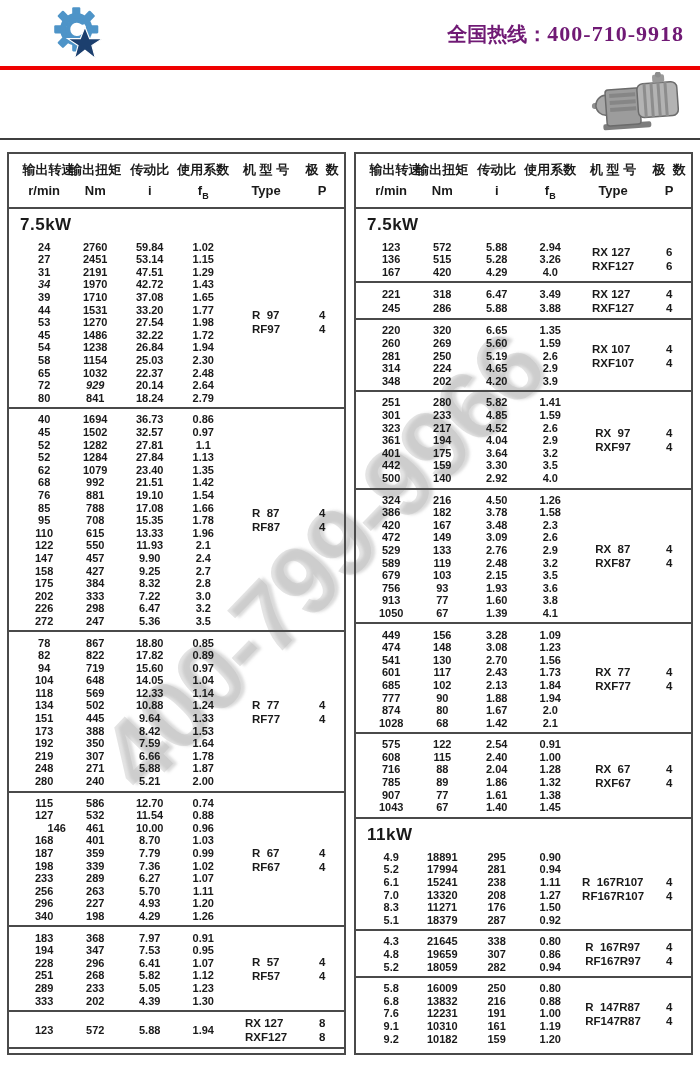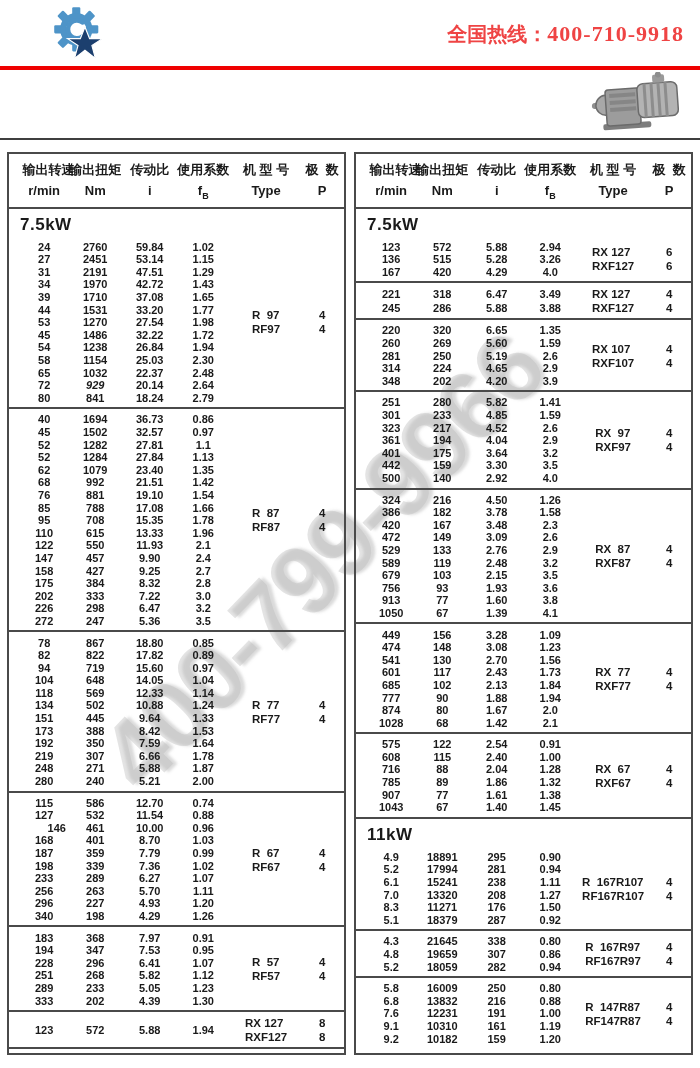--- a/index.html
+++ b/index.html
@@ -4,21 +4,21 @@
 <style>
   * { margin:0; padding:0; box-sizing:border-box; }
   html,body { width:700px; height:1068px; background:#ffffff; overflow:hidden;
     font-family:"Liberation Sans","DejaVu Sans",sans-serif; color:#1a1a1a; }
   .page { position:relative; width:700px; height:1068px; background:#fff; }
 
   
   .top-header { display:flex; align-items:center; padding:6px 14px 2px 48px; height:64px; }
   .logo { width:60px; height:58px; flex:0 0 auto; margin-right:8px; }
   .company-name { font-size:27px; font-weight:700; letter-spacing:1px; white-space:nowrap; }
-  .hotline { margin-left:auto; font-size:20px; font-weight:700; color:#ef4444; white-space:nowrap; padding-right:2px; }
+  .hotline { margin-left:auto; font-size:20px; font-weight:700; color:#701a75; white-space:nowrap; padding-right:2px; }
   .hotline .num { font-family:"Liberation Serif","DejaVu Serif",serif; font-size:22px; letter-spacing:1px; }
   .red-rule { height:4px; background:#ef0000; margin:2px 0 0 0; }
 
   
   .sub-header { position:relative; height:68px; }
   .series-badge { position:absolute; left:88px; top:20px; border:2px solid #555;
     border-radius:16px; padding:4px 20px; font-size:19px; font-weight:700; font-style:italic; letter-spacing:2px; }
   .product-img { position:absolute; right:12px; top:2px; width:100px; height:62px; }
   .dark-rule { height:2px; background:#3f3f3f; margin:0; }
 
@@ -138,21 +138,21 @@
               <div class="cell" style="grid-area: 1 / 4;">59.84</div>
               <div class="cell" style="grid-area: 1 / 5;">1.02</div>
               <div class="cell" style="grid-area: 2 / 2;">27</div>
               <div class="cell" style="grid-area: 2 / 3;">2451</div>
               <div class="cell" style="grid-area: 2 / 4;">53.14</div>
               <div class="cell" style="grid-area: 2 / 5;">1.15</div>
               <div class="cell" style="grid-area: 3 / 2;">31</div>
               <div class="cell" style="grid-area: 3 / 3;">2191</div>
               <div class="cell" style="grid-area: 3 / 4;">47.51</div>
               <div class="cell" style="grid-area: 3 / 5;">1.29</div>
-              <div class="cell" style="grid-area: 4 / 2;">34</div>
+              <div class="cell" style="grid-area: 4 / 2; font-style: italic;">34</div>
               <div class="cell" style="grid-area: 4 / 3;">1970</div>
               <div class="cell" style="grid-area: 4 / 4;">42.72</div>
               <div class="cell" style="grid-area: 4 / 5;">1.43</div>
               <div class="cell" style="grid-area: 5 / 2;">39</div>
               <div class="cell" style="grid-area: 5 / 3;">1710</div>
               <div class="cell" style="grid-area: 5 / 4;">37.08</div>
               <div class="cell" style="grid-area: 5 / 5;">1.65</div>
               <div class="cell" style="grid-area: 6 / 2;">44</div>
               <div class="cell" style="grid-area: 6 / 3;">1531</div>
               <div class="cell" style="grid-area: 6 / 4;">33.20</div>

